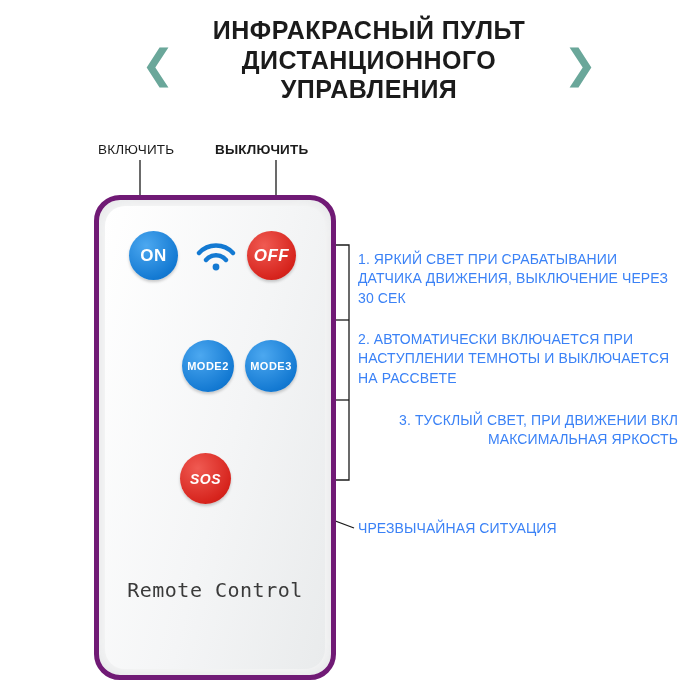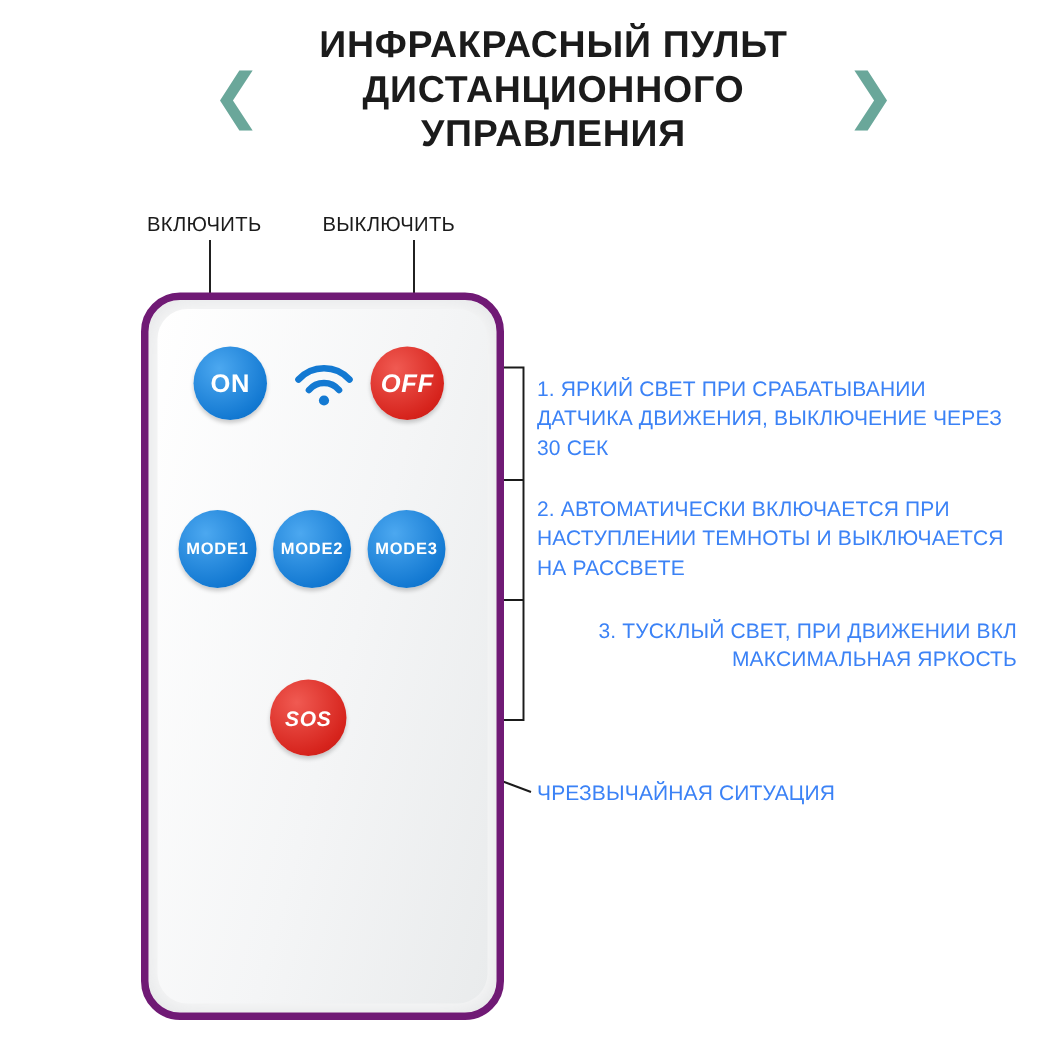--- a/index.html
+++ b/index.html
@@ -134,21 +134,21 @@
 
   
   .label {
     position: absolute;
     font-size: 13.5px;
     color: #1b1b1b;
     letter-spacing: 0.2px;
     text-transform: uppercase;
   }
   .label-on  { left: 79px;  top: 142px; }
-  .label-off { left: 196px; top: 142px; }
+  .label-off { left: 196px; top: 142px; font-weight: bold; }
 
   .para {
     position: absolute;
     font-size: 14px;
     line-height: 1.38;
     color: #3b82f6;
     letter-spacing: 0.1px;
     text-transform: uppercase;
     width: 320px;
   }
@@ -195,26 +195,26 @@
     <div class="wifi">
       <svg viewBox="0 0 42 30" width="42" height="30">
         <path d="M4,11 A23,23 0 0 1 38,11" stroke="#1379d2" stroke-width="4.4" fill="none" stroke-linecap="round"></path>
         <path d="M11,18 A13,13 0 0 1 31,18" stroke="#1379d2" stroke-width="4.4" fill="none" stroke-linecap="round"></path>
         <circle cx="21" cy="25" r="3.4" fill="#1379d2"></circle>
       </svg>
     </div>
 
     <div class="btn btn-off">OFF</div>
 
-    <div class="btn mode-btn mode-1">MODE1</div>
     <div class="btn mode-btn mode-2">MODE2</div>
     <div class="btn mode-btn mode-3">MODE3</div>
 
     <div class="btn btn-sos">SOS</div>
 
+    <div class="remote-label">Remote Control</div>
   </div>
 
   <div class="label label-on">ВКЛЮЧИТЬ</div>
   <div class="label label-off">ВЫКЛЮЧИТЬ</div>
 
   <div class="para para-1">1. ЯРКИЙ СВЕТ ПРИ СРАБАТЫВАНИИ ДАТЧИКА ДВИЖЕНИЯ, ВЫКЛЮЧЕНИЕ ЧЕРЕЗ 30 СЕК</div>
   <div class="para para-2">2. АВТОМАТИЧЕСКИ ВКЛЮЧАЕТСЯ ПРИ НАСТУПЛЕНИИ ТЕМНОТЫ И ВЫКЛЮЧАЕТСЯ НА РАССВЕТЕ</div>
   <div class="para para-3">3. ТУСКЛЫЙ СВЕТ, ПРИ ДВИЖЕНИИ ВКЛ МАКСИМАЛЬНАЯ ЯРКОСТЬ</div>
   <div class="para para-4">ЧРЕЗВЫЧАЙНАЯ СИТУАЦИЯ</div>
 

